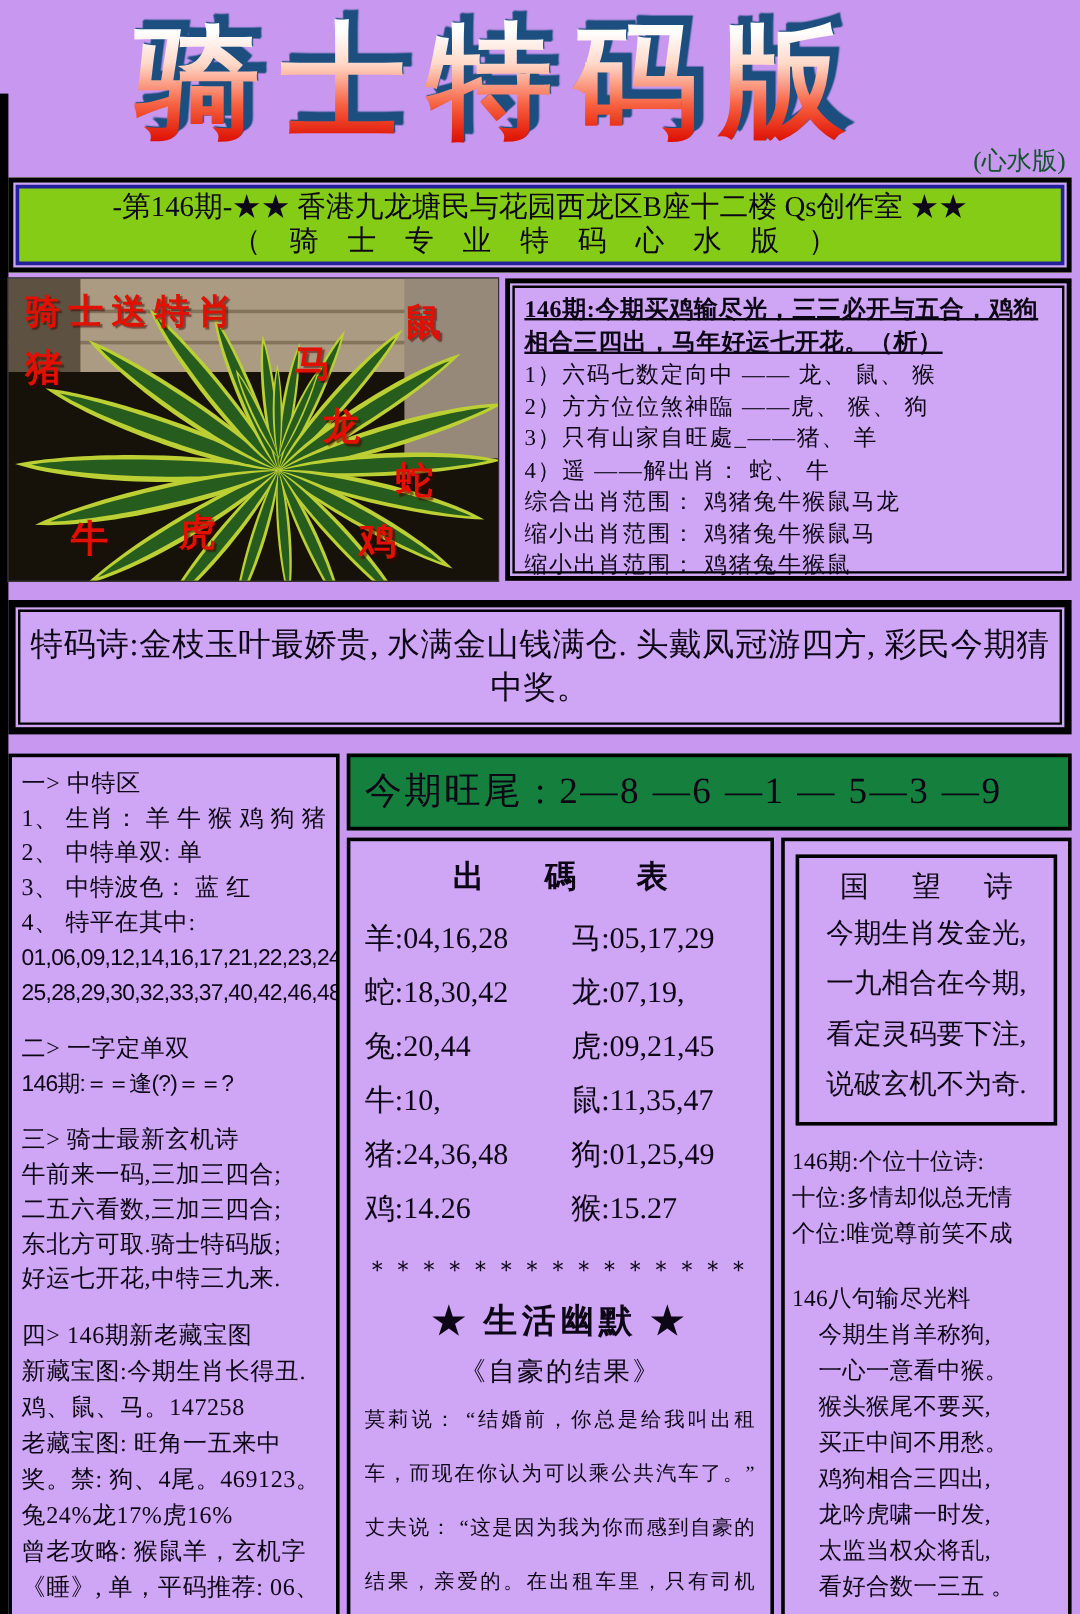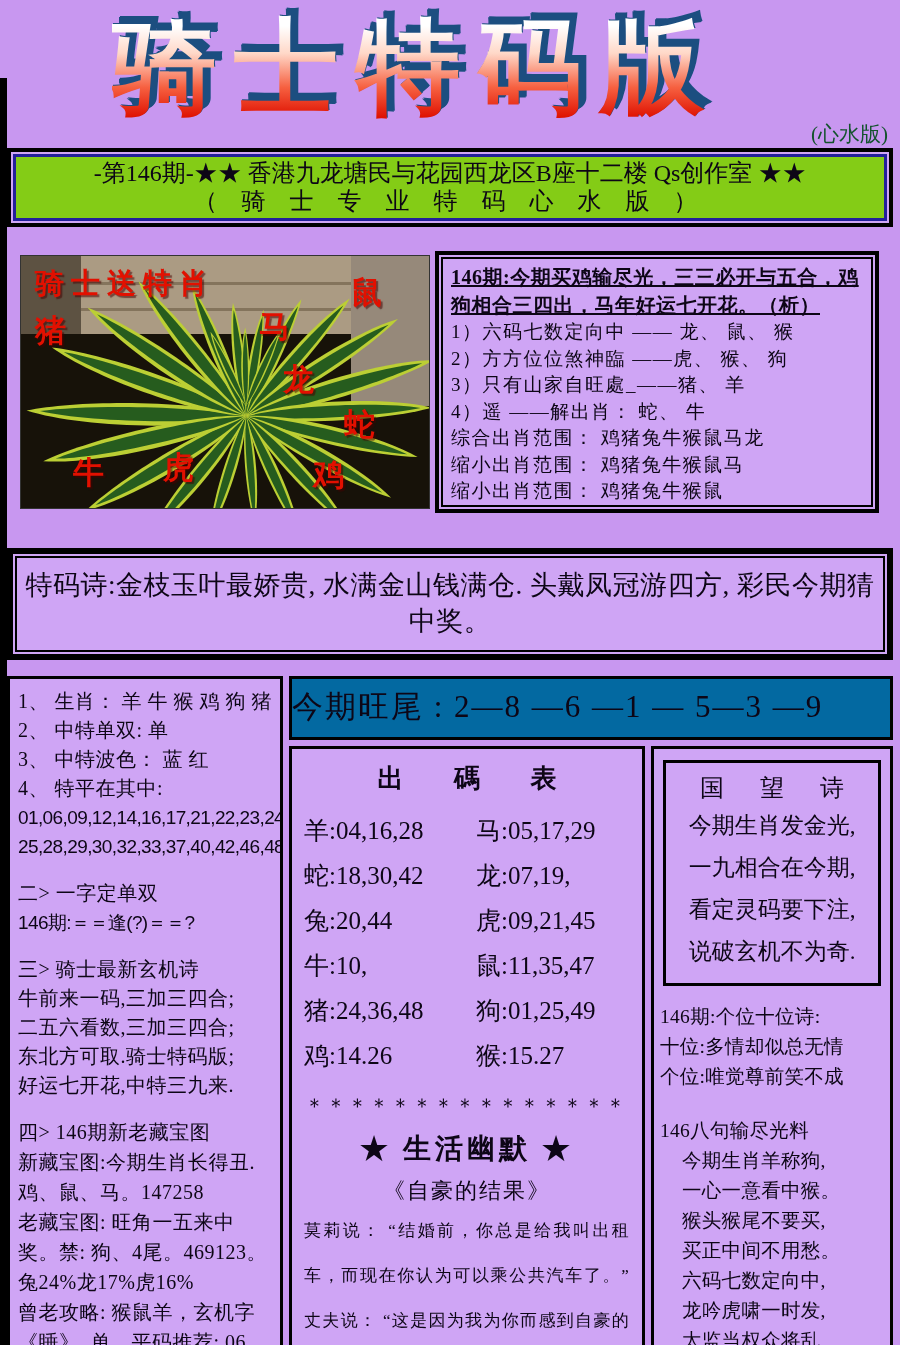--- a/index.html
+++ b/index.html
@@ -30,21 +30,21 @@
   .issue-box {
     margin:0 7px; background:#84cc16;
     border:4px solid #000;
     box-shadow: inset 0 0 0 2px #cfa5f5, inset 0 0 0 5px #23209a;
     padding:7px 6px 8px;
   }
   .issue-box .l1 { text-align:center; font-size:24px; line-height:28px; font-weight:500; }
   .issue-box .l2 { text-align:center; font-size:24px; line-height:28px; letter-spacing:9px; }
 
   
-  .photo-row { display:flex; gap:6px; margin:5px 21px 4px; height:300px;align-items:center; }
+  .photo-row { display:flex; gap:6px; margin:5px 7px 4px; height:252px; }
   .photo { position:relative; width:408px; flex:none; background:#15100a; outline:1px solid #333; }
   .photo svg { display:block; width:100%; height:100%; }
   .overlay { position:absolute; color:#e21000; font-weight:bold;
              font-family:"DejaVu Sans","Liberation Sans",sans-serif;
              text-shadow:2px 2px 1px rgba(70,0,0,.55); }
   .ov-caption { left:14px; top:8px;  font-size:29px; letter-spacing:7px; }
   .z0 { left:330px; top:16px;  font-size:31px; }
   .z1 { left:14px;  top:54px;  font-size:31px; }
   .z2 { left:238px; top:50px;  font-size:31px; }
   .z3 { left:262px; top:103px; font-size:31px; }
@@ -77,22 +77,22 @@
   .panel { background:#cfa5f5; border:3px solid #000; overflow:hidden; }
 
   .col-left { width:276px; flex:none; padding:8px 8px; }
   .col-left .ln { font-size:20px; line-height:29px; white-space:nowrap; letter-spacing:0.5px; }
   .col-left .ln.num { font-family:"Liberation Sans","DejaVu Sans",sans-serif;
                       font-size:19px; letter-spacing:-0.6px; }
   .col-left .ln.wrap { white-space:normal; line-height:30px; }
   .col-left .ln.gap { height:18px; }
 
   .col-rest { flex:1; display:flex; flex-direction:column; }
-  .wangwei { background:#0369a1; border:3px solid #000;
-             font-size:31px; font-weight:500; padding:7px 0 9px; letter-spacing:2px;
+  .wangwei { background:#15803d; border:3px solid #000;
+             font-size:31px; font-weight:500; padding:7px 12px 9px; letter-spacing:2px;
              white-space:nowrap; }
   .row2 { display:flex; gap:6px; flex:1; margin-top:6px; }
 
   .col-mid { width:356px; flex:none; padding:10px 12px; }
   .codes-title { text-align:center; font-size:26px; font-weight:bold; letter-spacing:22px;
                  margin:2px 0 12px; padding-left:22px; }
   .code-row { display:flex; font-size:25px; line-height:45px; }
   .code-row .l { width:172px; }
   .code-row .r { flex:1; }
   .stars { font-size:21px; margin:14px 0 4px; white-space:nowrap; overflow:hidden; letter-spacing:0.5px; }
@@ -189,20 +189,21 @@
       </div>
   </div>
 </div>
 
 <div class="poem-band">特码诗:金枝玉叶最娇贵, 水满金山钱满仓. 头戴凤冠游四方, 彩民今期猜中奖。</div>
 
 <div class="main">
 
   <div class="panel col-left">
 
+  <div class="ln">一&gt; 中特区</div>
       <div class="ln">1、 生肖： 羊 牛 猴 鸡 狗 猪</div>
       <div class="ln">2、 中特单双: 单</div>
       <div class="ln">3、 中特波色： 蓝 红</div>
       <div class="ln">4、 特平在其中:</div>
       <div class="ln num">01,06,09,12,14,16,17,21,22,23,24</div>
       <div class="ln num">25,28,29,30,32,33,37,40,42,46,48</div>
       <div class="ln gap"></div>
       <div class="ln">二&gt; 一字定单双</div>
       <div class="ln num">146期:＝＝逢(?)＝＝?</div>
       <div class="ln gap"></div>
@@ -277,21 +278,21 @@
 
         <div class="ln">146期:个位十位诗:</div>
             <div class="ln">十位:多情却似总无情</div>
             <div class="ln">个位:唯觉尊前笑不成</div>
             <div class="ln gap"></div>
             <div class="ln">146八句输尽光料</div>
             <div class="ln ind">今期生肖羊称狗,</div>
             <div class="ln ind">一心一意看中猴。</div>
             <div class="ln ind">猴头猴尾不要买,</div>
             <div class="ln ind">买正中间不用愁。</div>
-            <div class="ln ind">六码七数定向中,</div>
+            <div class="ln ind">鸡狗相合三四出,</div>
             <div class="ln ind">龙吟虎啸一时发,</div>
             <div class="ln ind">太监当权众将乱,</div>
             <div class="ln ind">看好合数一三五 。</div>
             <div class="ln gap"></div>
           </div>
       </div>
     </div>
   </div>
 </div>
 

